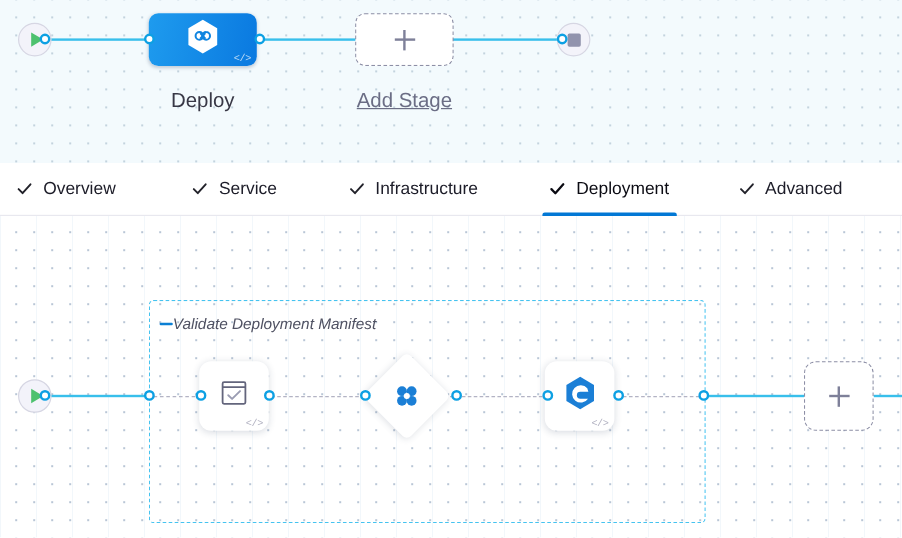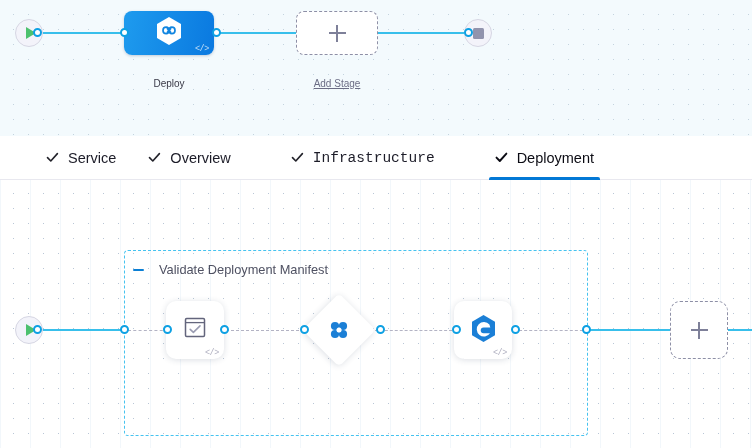--- a/index.html
+++ b/index.html
@@ -200,21 +200,21 @@
   .plus::before, .plus::after {
     content: "";
     position: absolute;
     background: #7e8099;
   }
   .plus::before { left: 0; top: 7.5px; width: 17px; height: 2px; }
   .plus::after { top: 0; left: 7.5px; height: 17px; width: 2px; }
 
   .node-label {
     position: absolute;
-    font-size: 10px;
+    font-size: 17px;
     color: #383846;
     text-align: center;
     line-height: 16px;
     white-space: pre-line;
   }
   .node-label.muted { color: #6b6d85; }
 
   
   .step-node {
     position: absolute;
@@ -252,25 +252,26 @@
     border: 1.4px dashed #45c3f0;
     border-radius: 4px;
     box-sizing: border-box;
     background: transparent;
     z-index: 1;
   }
   .group-header {
     position: absolute;
     display: flex;
     align-items: center;
-    gap: 15px;
+    gap: 0;
     font-size: 12.8px;
     color: #4f5162;
     z-index: 5;
     white-space: nowrap;
+    font-style: italic;
   }
   .collapse-dash {
     display: inline-block;
     width: 11px;
     height: 2px;
     background: #0b7fd4;
     border-radius: 1px;
   }
 </style>
 </head>
@@ -312,56 +313,64 @@
 
     <div class="dot" style="left:464px; top:28px;"></div>
     <div class="terminal" style="left:464px; top:19px;">
       <div class="stop-sq"></div>
     </div>
 
   </div>
 
   <div class="tab-bar">
 
+    <div class="tab">
+      <span class="tick">
+        <svg width="13" height="13" viewBox="0 0 13 13">
+            <path d="M1.5 6.6 L4.8 10 L11.4 2.6" fill="none" stroke="#22222a" stroke-width="1.6" stroke-linecap="round" stroke-linejoin="round"></path>
+          </svg>
+      </span>
+      <span>Overview</span>
+    </div>
+
     <div class="tab" style="margin-left:32px;">
       <span class="tick">
         <svg width="13" height="13" viewBox="0 0 13 13">
             <path d="M1.5 6.6 L4.8 10 L11.4 2.6" fill="none" stroke="#22222a" stroke-width="1.6" stroke-linecap="round" stroke-linejoin="round"></path>
           </svg>
       </span>
       <span>Service</span>
     </div>
 
-    <div class="tab">
-      <span class="tick">
-        <svg width="13" height="13" viewBox="0 0 13 13">
-            <path d="M1.5 6.6 L4.8 10 L11.4 2.6" fill="none" stroke="#22222a" stroke-width="1.6" stroke-linecap="round" stroke-linejoin="round"></path>
-          </svg>
-      </span>
-      <span>Overview</span>
-    </div>
-
-    <div class="tab" style="margin-left:28px;font-family:Liberation Mono, monospace;">
+    <div class="tab" style="margin-left:28px;">
       <span class="tick">
         <svg width="13" height="13" viewBox="0 0 13 13">
             <path d="M1.5 6.6 L4.8 10 L11.4 2.6" fill="none" stroke="#22222a" stroke-width="1.6" stroke-linecap="round" stroke-linejoin="round"></path>
           </svg>
       </span>
       <span>Infrastructure</span>
     </div>
 
     <div class="tab active" style="margin-left:28px;">
       <span class="tick">
         <svg width="13" height="13" viewBox="0 0 13 13">
             <path d="M1.5 6.6 L4.8 10 L11.4 2.6" fill="none" stroke="#0b0b13" stroke-width="1.9" stroke-linecap="round" stroke-linejoin="round"></path>
           </svg>
       </span>
       <span>Deployment</span>
     </div>
 
+    <div class="tab" style="margin-left:26px;">
+      <span class="tick">
+        <svg width="13" height="13" viewBox="0 0 13 13">
+            <path d="M1.5 6.6 L4.8 10 L11.4 2.6" fill="none" stroke="#22222a" stroke-width="1.6" stroke-linecap="round" stroke-linejoin="round"></path>
+          </svg>
+      </span>
+      <span>Advanced</span>
+    </div>
 
   </div>
 
   <div class="exec-canvas">
 
     <div class="step-group" style="left:124px; top:70px; width:464px; height:186px;"></div>
     <div class="group-header" style="left:133px; top:82px;">
       <span class="collapse-dash"></span>
       <span>Validate Deployment Manifest</span>
     </div>

